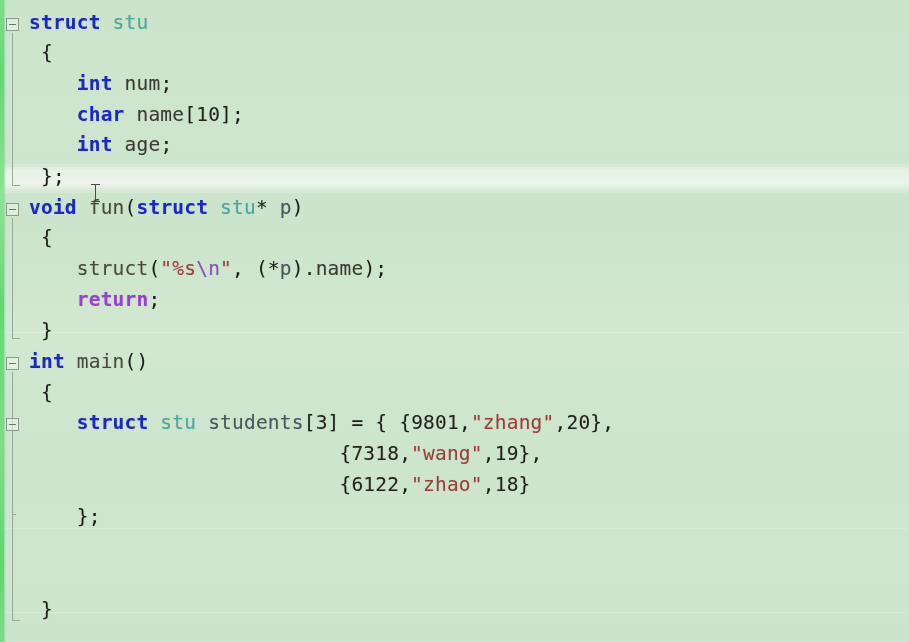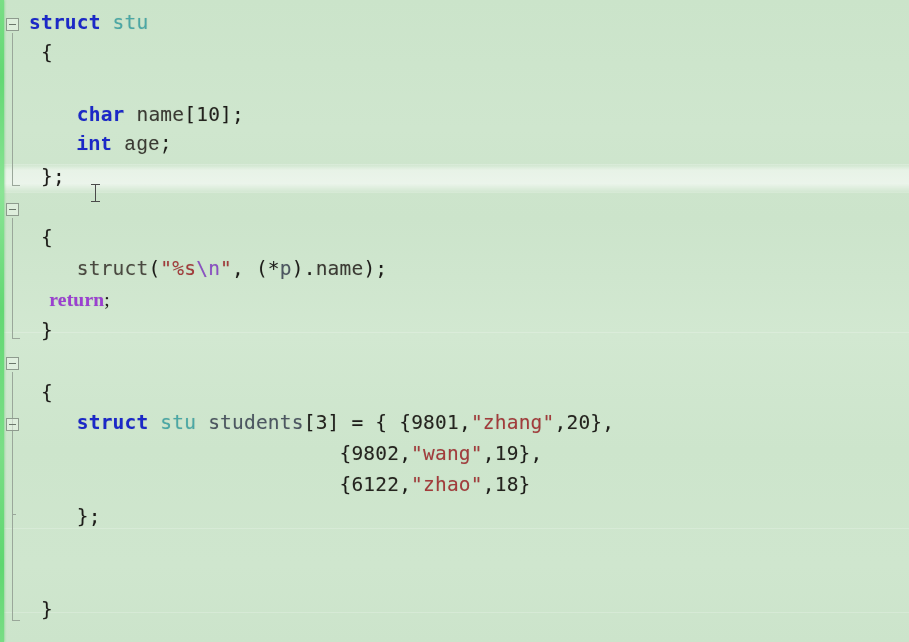--- a/index.html
+++ b/index.html
@@ -179,30 +179,33 @@
       <div class="fold-tick" style="left: 8px; top: 514px;"></div>
       <div class="fold-box" style="left: 2px; top: 18px;"></div>
       <div class="fold-box" style="left: 2px; top: 203px;"></div>
       <div class="fold-box" style="left: 2px; top: 357px;"></div>
       <div class="fold-box" style="left: 2px; top: 418px;"></div>
     </div>
 
   <div id="code">
       <div class="line" style="top: 12px;"><span class="kw">struct</span><span class="punc"> </span><span class="type">stu</span></div>
       <div class="line" style="top: 42px;"><span class="punc"> {</span></div>
+      <div class="line" style="top: 73px;"><span class="punc">    </span><span class="kw">int</span><span class="punc"> </span><span class="id">num</span><span class="punc">;</span></div>
       <div class="line" style="top: 104px;"><span class="punc">    </span><span class="kw">char</span><span class="punc"> </span><span class="id">name</span><span class="punc">[</span><span class="num">10</span><span class="punc">];</span></div>
-      <div class="line" style="top: 134px; font-family: Liberation Mono, monospace;"><span class="punc">    </span><span class="kw">int</span><span class="punc"> </span><span class="id">age</span><span class="punc">;</span></div>
+      <div class="line" style="top: 134px;"><span class="punc">    </span><span class="kw">int</span><span class="punc"> </span><span class="id">age</span><span class="punc">;</span></div>
       <div class="line" style="top: 166px;"><span class="punc"> };</span></div>
+      <div class="line" style="top: 197px;"><span class="kw">void</span><span class="punc"> </span><span class="fn">fun</span><span class="punc">(</span><span class="kw">struct</span><span class="punc"> </span><span class="type">stu</span><span class="punc">* </span><span class="var">p</span><span class="punc">)</span></div>
       <div class="line" style="top: 227px;"><span class="punc"> {</span></div>
       <div class="line" style="top: 258px;"><span class="punc">    </span><span class="fn">struct</span><span class="punc">(</span><span class="str">"%s</span><span class="esc">\n</span><span class="str">"</span><span class="punc">, (*</span><span class="var">p</span><span class="punc">).</span><span class="id">name</span><span class="punc">);</span></div>
-      <div class="line" style="top: 289px; font-family: Liberation Serif, serif;"><span class="punc">    </span><span class="ret">return</span><span class="punc">;</span></div>
+      <div class="line" style="top: 289px;"><span class="punc">    </span><span class="ret">return</span><span class="punc">;</span></div>
       <div class="line" style="top: 320px;"><span class="punc"> }</span></div>
+      <div class="line" style="top: 351px;"><span class="kw">int</span><span class="punc"> </span><span class="fn">main</span><span class="punc">()</span></div>
       <div class="line" style="top: 382px;"><span class="punc"> {</span></div>
       <div class="line" style="top: 412px;"><span class="punc">    </span><span class="kw">struct</span><span class="punc"> </span><span class="type">stu</span><span class="punc"> </span><span class="var">students</span><span class="punc">[</span><span class="num">3</span><span class="punc">] = { {</span><span class="num">9801</span><span class="punc">,</span><span class="str">"zhang"</span><span class="punc">,</span><span class="num">20</span><span class="punc">},</span></div>
-      <div class="line" style="top: 443px;"><span class="punc">                          {</span><span class="num">9802</span><span class="punc">,</span><span class="str">"wang"</span><span class="punc">,</span><span class="num">19</span><span class="punc">},</span></div>
+      <div class="line" style="top: 443px;"><span class="punc">                          {</span><span class="num">7318</span><span class="punc">,</span><span class="str">"wang"</span><span class="punc">,</span><span class="num">19</span><span class="punc">},</span></div>
       <div class="line" style="top: 474px;"><span class="punc">                          {</span><span class="num">6122</span><span class="punc">,</span><span class="str">"zhao"</span><span class="punc">,</span><span class="num">18</span><span class="punc">}</span></div>
       <div class="line" style="top: 506px;"><span class="punc">    };</span></div>
       <div class="line" style="top: 599px;"><span class="punc"> }</span></div>
     </div>
 
   <div id="mouse-ibeam" style="left: 91px; top: 183px;">
     <div class="cap-t"></div>
     <div class="stem"></div>
     <div class="cap-b"></div>
   </div>

